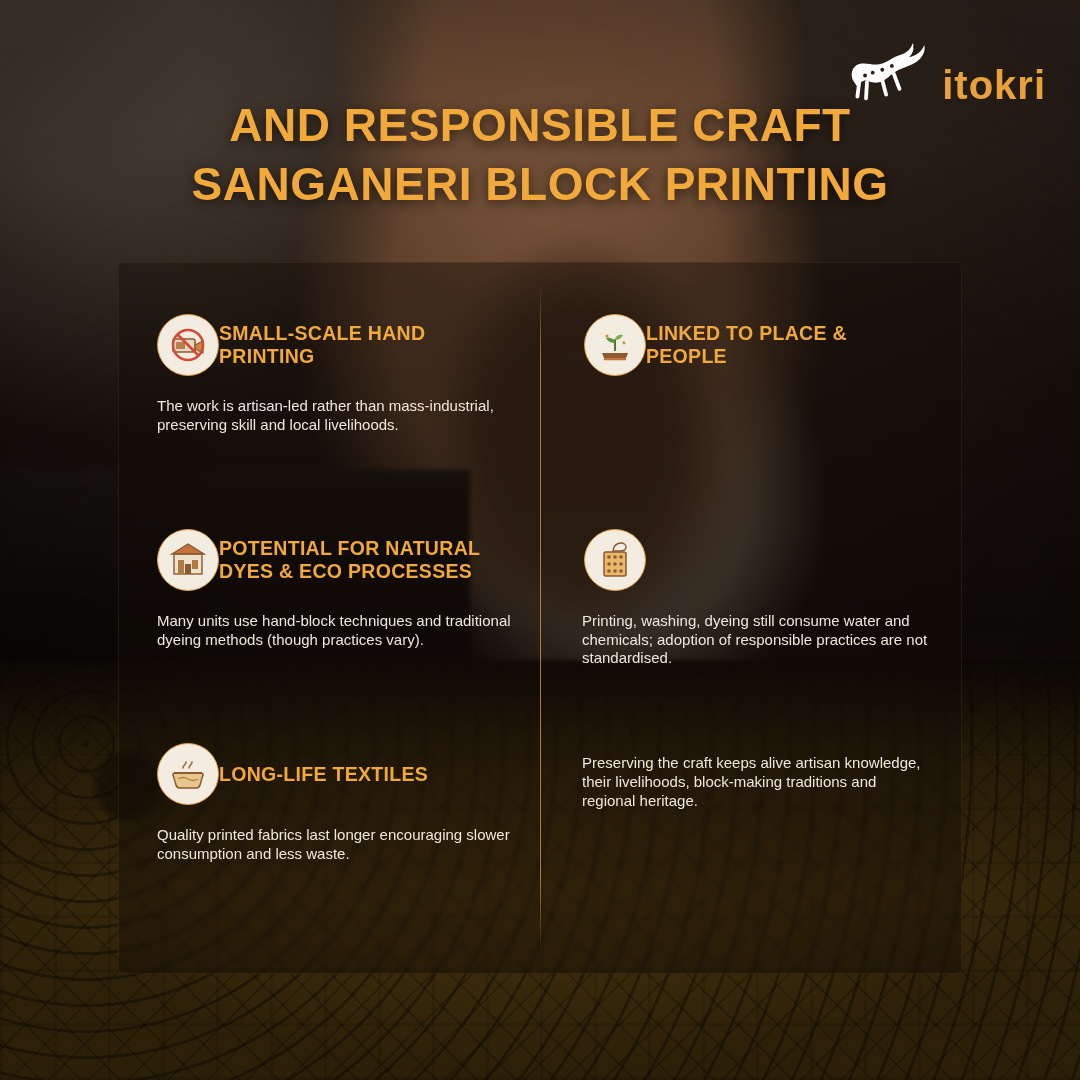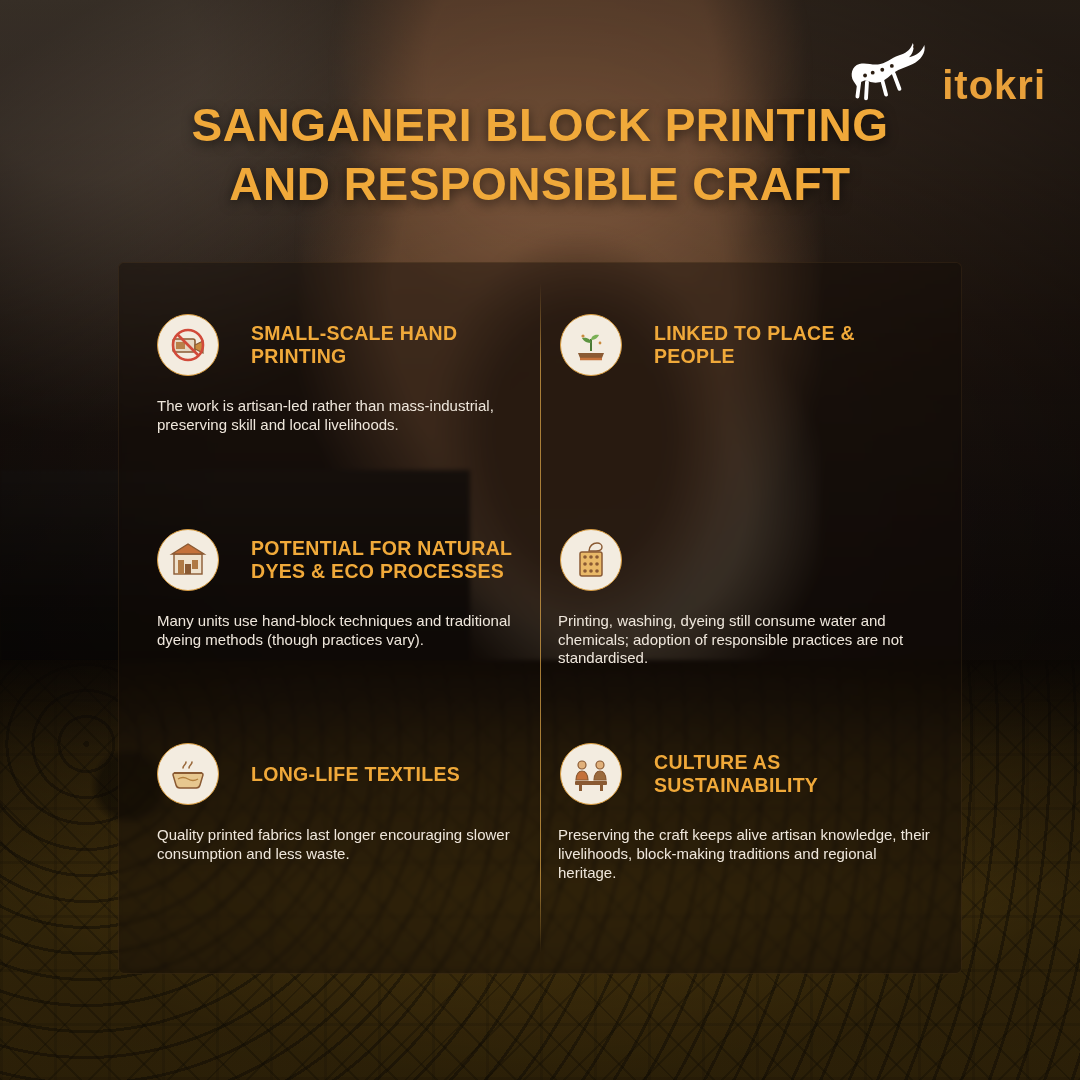--- a/index.html
+++ b/index.html
@@ -108,24 +108,24 @@
     position:absolute; left:50%; top:20px; bottom:20px; width:1px;
     background:linear-gradient(180deg, rgba(214,160,70,0) 0%, rgba(214,160,70,0.75) 12%, rgba(214,160,70,0.75) 88%, rgba(214,160,70,0) 100%);
   }
 
   .col {
     position:absolute; top:0; width:50%; height:100%;
     padding:46px 36px 20px 36px;
     display:flex; flex-direction:column;
   }
   .col.left  { left:0;  padding-left:38px;  padding-right:26px; }
-  .col.right { left:50%; padding-left:18px; padding-right:28px; }
+  .col.right { left:50%; padding-left:42px; padding-right:28px; }
 
   .item { margin-bottom:10px; }
-  .item-head { display:flex; align-items:center; gap:32px; min-height:72px; }
+  .item-head { display:flex; align-items:center; gap:0; min-height:72px; }
   .icon-badge {
     flex:0 0 auto;
     width:62px; height:62px; border-radius:50%;
     border:1.6px solid #d79b3f;
     background:#f3ece0;
     display:flex; align-items:center; justify-content:center;
     overflow:hidden;
   }
   .icon-badge svg { width:44px; height:44px; display:block; }
   .item-title {
@@ -164,22 +164,22 @@
       <circle cx="78" cy="26" r="1.6" fill="#2a1c10"></circle>
       <circle cx="34" cy="53" r="2" fill="#2a1c10"></circle>
       <circle cx="44" cy="50" r="2" fill="#2a1c10"></circle>
       <circle cx="54" cy="46" r="2" fill="#2a1c10"></circle>
       <circle cx="26" cy="56" r="2" fill="#2a1c10"></circle>
     </svg>
     <span class="brand-word">itokri</span>
   </div>
 
   <div class="title">
+    <div>AND RESPONSIBLE CRAFT</div>
     <div>SANGANERI BLOCK PRINTING</div>
-    <div>AND RESPONSIBLE CRAFT</div>
   </div>
 
   <div class="card">
     <div class="divider"></div>
 
     <div class="col left">
 
       <div class="item">
         <div class="item-head">
           <span class="icon-badge">
@@ -265,32 +265,18 @@
                   <circle cx="28" cy="33" r="1.8"></circle>
               </g>
               <path d="M20 13 c0 -5 4 -8 8 -8 c3 0 5 2 5 4 c0 3 -3 4 -6 4 z" fill="#f3ece0" stroke="#8a5a33" stroke-width="1.4"></path>
             </svg>
           </span>
         </div>
         <div class="item-body">Printing, washing, dyeing still consume water and chemicals; adoption of responsible practices are not standardised.</div>
       </div>
 
       <div class="item">
-        <div class="item-head">
-          <span class="icon-badge">
-            <svg viewBox="0 0 44 44">
-              <circle cx="13" cy="13" r="4" fill="#e0b07a" stroke="#8a5a33" stroke-width="1.2"></circle>
-              <path d="M7 28 c0 -6 3 -9 6 -9 c3 0 6 3 6 9 z" fill="#c4713a" stroke="#8a5a33" stroke-width="1.2"></path>
-              <circle cx="31" cy="13" r="4" fill="#e0b07a" stroke="#8a5a33" stroke-width="1.2"></circle>
-              <path d="M25 28 c0 -6 3 -9 6 -9 c3 0 6 3 6 9 z" fill="#9a6a3d" stroke="#8a5a33" stroke-width="1.2"></path>
-              <rect x="6" y="29" width="32" height="4" rx="1" fill="#8a5a33"></rect>
-              <rect x="10" y="33" width="3" height="6" fill="#8a5a33"></rect>
-              <rect x="31" y="33" width="3" height="6" fill="#8a5a33"></rect>
-            </svg>
-          </span>
-          <span class="item-title">CULTURE AS SUSTAINABILITY</span>
-        </div>
         <div class="item-body">Preserving the craft keeps alive artisan knowledge, their livelihoods, block-making traditions and regional heritage.</div>
       </div>
 
     </div>
   </div>
 </div>
 
 </body></html>

